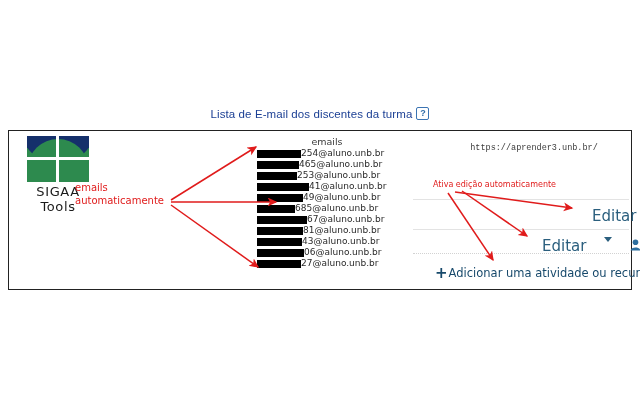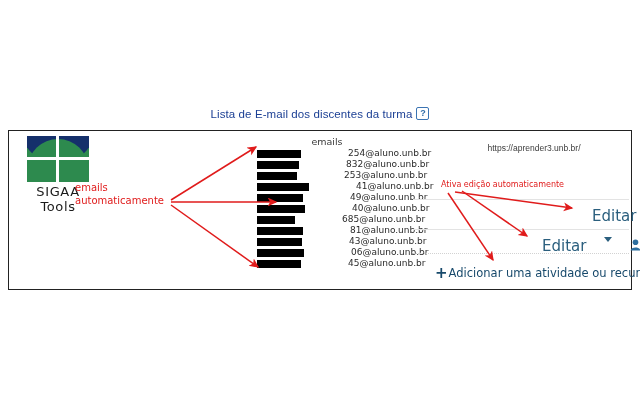--- a/index.html
+++ b/index.html
@@ -150,52 +150,50 @@
   }
   .email-row {
     height: 11px;
     line-height: 11px;
     white-space: nowrap;
     font-size: 9px;
     color: #2a2a2a;
     font-family: "DejaVu Sans", sans-serif;
     display: flex;
     align-items: center;
-    gap: 47px;
   }
   .email-redaction {
     display: inline-block;
     height: 8px;
     background: #000000;
     margin-right: 0px;
     flex: none;
   }
   .email-suffix { flex: none; }
 
   
   #url-label {
     position: absolute;
     left: 430px;
     top: 12px;
     width: 190px;
     text-align: center;
     font-size: 8.5px;
     color: #3c3c3c;
-    font-family: Liberation Sans, sans-serif;
+    font-family: Liberation Mono, monospace;
   }
   #annot-right {
     position: absolute;
     left: 424px;
     top: 48px;
     color: #e01b1b;
     font-size: 8px;
     line-height: 11px;
     white-space: nowrap;
     font-family: "DejaVu Sans", sans-serif;
-    margin-left: 8px;
   }
 
   .hr-solid {
     position: absolute;
     left: 404px;
     width: 216px;
     height: 1px;
     background: #e3e3e3;
   }
   .hr-dotted {
@@ -282,57 +280,57 @@
 
   <div id="email-list">
     <div id="email-header">emails</div>
     <div id="email-rows">
         <div class="email-row">
           <span class="email-redaction" style="width: 44px;"></span>
           <span class="email-suffix">254@aluno.unb.br</span>
         </div>
         <div class="email-row">
           <span class="email-redaction" style="width: 42px;"></span>
-          <span class="email-suffix">832@aluno.unb.br</span>
+          <span class="email-suffix">465@aluno.unb.br</span>
         </div>
         <div class="email-row">
           <span class="email-redaction" style="width: 40px;"></span>
           <span class="email-suffix">253@aluno.unb.br</span>
         </div>
         <div class="email-row">
           <span class="email-redaction" style="width: 52px;"></span>
           <span class="email-suffix">41@aluno.unb.br</span>
         </div>
         <div class="email-row">
           <span class="email-redaction" style="width: 46px;"></span>
           <span class="email-suffix">49@aluno.unb.br</span>
         </div>
         <div class="email-row">
-          <span class="email-redaction" style="width: 48px;"></span>
-          <span class="email-suffix">40@aluno.unb.br</span>
-        </div>
-        <div class="email-row">
           <span class="email-redaction" style="width: 38px;"></span>
           <span class="email-suffix">685@aluno.unb.br</span>
         </div>
         <div class="email-row">
+          <span class="email-redaction" style="width: 50px;"></span>
+          <span class="email-suffix">67@aluno.unb.br</span>
+        </div>
+        <div class="email-row">
           <span class="email-redaction" style="width: 46px;"></span>
           <span class="email-suffix">81@aluno.unb.br</span>
         </div>
         <div class="email-row">
           <span class="email-redaction" style="width: 45px;"></span>
           <span class="email-suffix">43@aluno.unb.br</span>
         </div>
         <div class="email-row">
           <span class="email-redaction" style="width: 47px;"></span>
           <span class="email-suffix">06@aluno.unb.br</span>
         </div>
         <div class="email-row">
           <span class="email-redaction" style="width: 44px;"></span>
-          <span class="email-suffix">45@aluno.unb.br</span>
+          <span class="email-suffix">27@aluno.unb.br</span>
         </div>
       </div>
   </div>
 
   <div id="url-label">https://aprender3.unb.br/</div>
   <div id="annot-right">Ativa edição automaticamente</div>
 
   <div class="hr-solid" style="top:68px;"></div>
 
   <div class="edit-row" id="edit-row-1">

